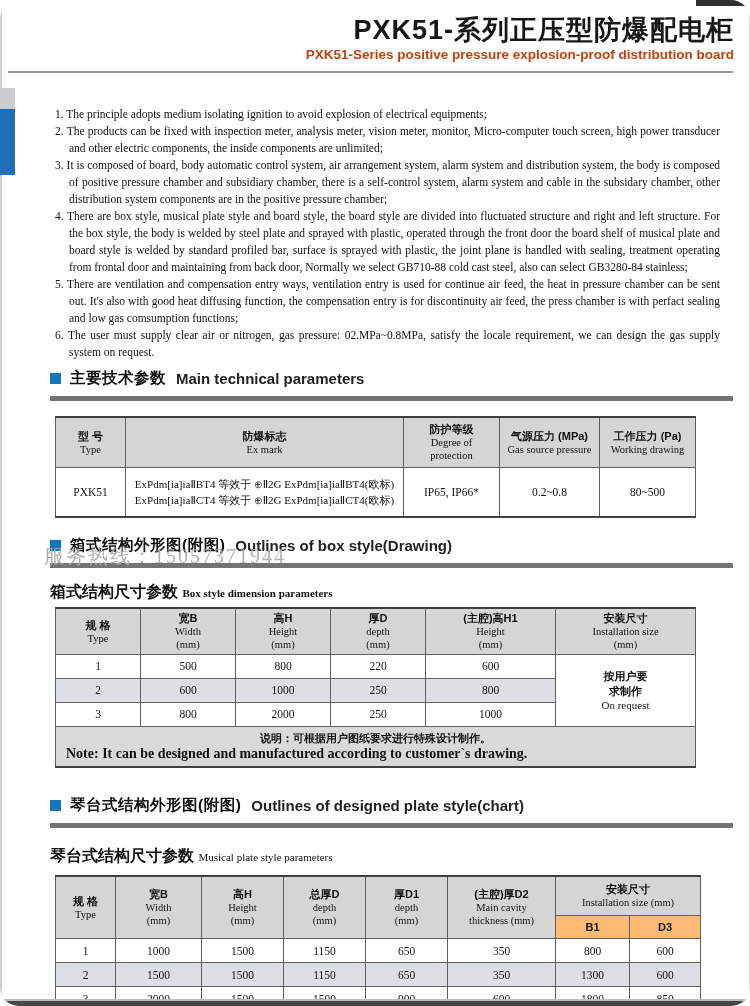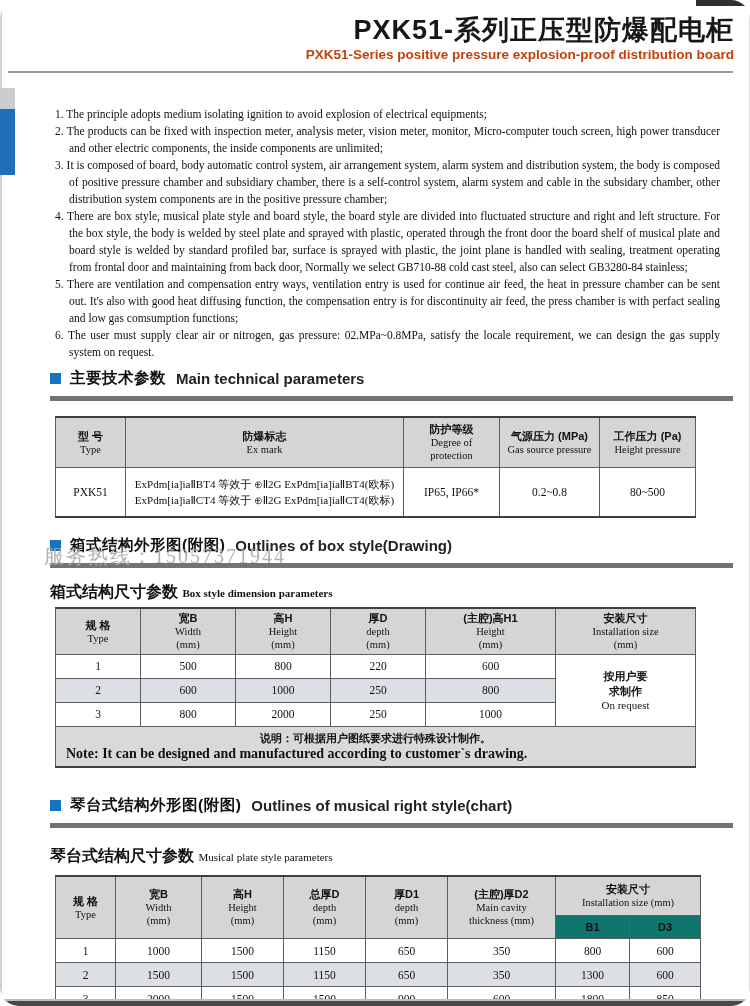--- a/index.html
+++ b/index.html
@@ -53,21 +53,21 @@
   .val { font-family:"Liberation Serif",serif; font-size:11.5px; color:#101010; }
   .t-tech { width:640px; margin-top:15px; }
   .t-tech .hd th { height:50px; }
   .t-tech .dr td { height:50px; }
   .exline { display:block; font-family:"Liberation Serif",serif; font-size:11px; line-height:16px; color:#101010; }
   .t-box { width:640px; margin-top:4px; }
   .t-box .hd th { height:46px; }
   .t-box .dr td { height:24px; }
   .t-mus { width:645px; margin-top:5px; }
   .t-mus .hd th { height:40px; }
-  .t-mus .hd2 th { height:23px; background:#0f766e; }
+  .t-mus .hd2 th { height:23px; background:#fdba74; }
   .t-mus .dr td { height:24px; }
   .shade td { background:#dce0e4; }
   .merged .zh { line-height:15px; }
   .merged .en { font-size:11px; }
   .note-row td { background:#d8dada; text-align:left; padding:4px 10px 5px 10px; height:34px; }
   .note-zh { display:block; font-family:"Liberation Sans",sans-serif; font-weight:bold; font-size:11px; color:#111; line-height:15px;text-align:center; }
   .note-en { display:block; font-family:"Liberation Serif",serif; font-weight:bold; font-size:14px; color:#111; line-height:15px; }
 </style>
 </head>
 <body>
@@ -122,21 +122,21 @@
             <span class="zh">防护等级</span>
             <span class="en">Degree  of</span>
             <span class="en">protection</span>
           </th>
       <th>
             <span class="zh">气源压力 (MPa)</span>
             <span class="en">Gas source pressure</span>
           </th>
       <th>
             <span class="zh">工作压力 (Pa)</span>
-            <span class="en">Height  pressure</span>
+            <span class="en">Working  drawing</span>
           </th>
     </tr>
     <tr class="dr">
       <td class="val">PXK51</td>
       <td>
             <span class="exline">ExPdm[ia]iaⅡBT4 等效于 ⊕Ⅱ2G ExPdm[ia]iaⅡBT4(欧标)</span>
             <span class="exline">ExPdm[ia]iaⅡCT4 等效于 ⊕Ⅱ2G ExPdm[ia]iaⅡCT4(欧标)</span>
           </td>
       <td class="val">IP65, IP66*</td>
       <td class="val">0.2~0.8</td>
@@ -230,21 +230,21 @@
         <span class="note-zh">说明：可根据用户图纸要求进行特殊设计制作。</span>
         <span class="note-en">Note: It can be designed and manufactured according to customer`s   drawing.</span>
       </td>
     </tr>
   </tbody>
     </table>
 
   <div class="sec sec3">
     <span class="sec-bullet"></span>
     <span class="sec-zh">琴台式结构外形图(附图)</span>
-    <span class="sec-en">Outlines of musical right style(chart)</span>
+    <span class="sec-en">Outlines of designed plate style(chart)</span>
   </div>
 
   <div class="caption" style="margin-top:18px; margin-bottom:8px;">
     <span class="cap-zh">琴台式结构尺寸参数</span>
     <span class="cap-en cap2-en">Musical  plate style parameters</span>
   </div>
 
   <table class="t-mus">
     <colgroup>
         <col style="width:60px">

